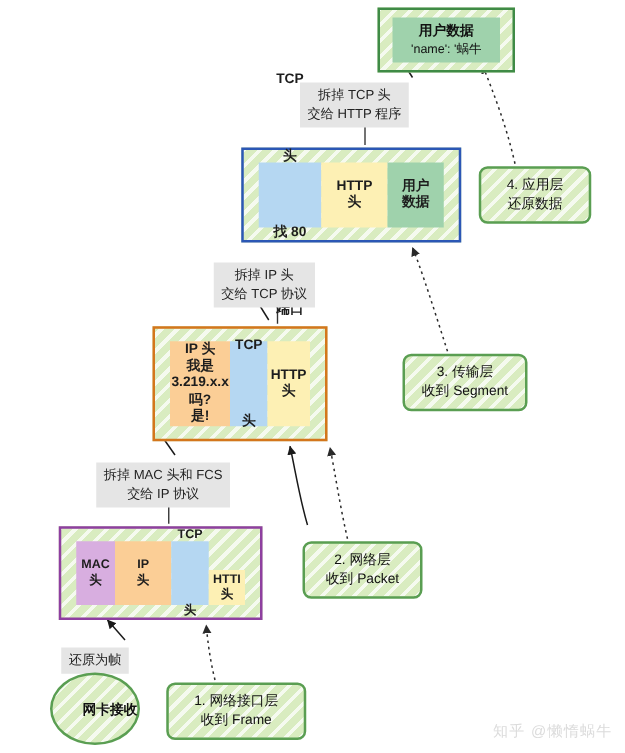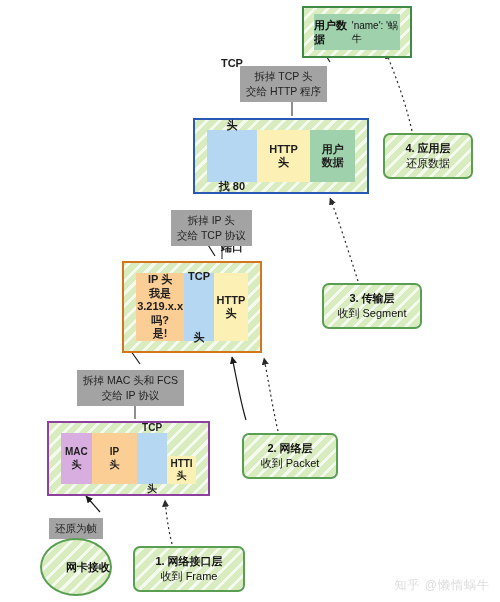--- a/index.html
+++ b/index.html
@@ -41,21 +41,21 @@
   .seg-purple{background:#d8aee0;}
 
   
   #userdata-box{
     left:302px;top:6px;width:110px;height:52px;
     border:2px solid #3f8b46;
     display:flex;flex-direction:column;align-items:center;justify-content:center;
   }
   #userdata-inner{
     background:#9fd2ac;width:86px;height:36px;
-    display:flex;flex-direction:row;align-items:center;justify-content:center;
+    display:flex;flex-direction:column;align-items:center;justify-content:center;
     line-height:1.3;
   }
   #userdata-title{font-weight:bold;font-size:11px;color:#111;}
   #userdata-sub{font-size:10px;color:#111;}
 
   
   #tcp-box{left:193px;top:118px;width:176px;height:76px;border:2px solid #2b57b5;}
   #tcp-box .seg{font-size:11px;}
   #tcp-seg-tcp{width:58px;}
   #tcp-seg-http{width:62px;}
@@ -71,35 +71,35 @@
   
   #frame-box{left:47px;top:421px;width:163px;height:75px;border:2px solid #8e3fa0;}
   #frame-box .seg{font-size:10px;}
   #frame-seg-mac{width:34px;}
   #frame-seg-ip{width:50px;}
   #frame-seg-tcp{width:33px;}
   #frame-seg-http{width:32px;margin-top:23px;}
 
   
   .annot{
-    background:#a3a3a3;color:#222;font-size:10.5px;line-height:1.45;
+    background:#e5e5e5;color:#222;font-size:10.5px;line-height:1.45;
     text-align:center;padding:3px 6px;white-space:nowrap;
   }
   #annot-tcp{left:240px;top:66px;}
   #annot-ip{left:171px;top:210px;}
   #annot-mac{left:77px;top:370px;}
   #annot-frame{left:49px;top:518px;}
 
   
   .callout{
     border:2px solid #5a9e52;border-radius:7px;
     display:flex;flex-direction:column;align-items:center;justify-content:center;
     color:#111;line-height:1.4;text-align:center;
   }
-  .callout .l1{font-weight:bold;font-size:11px;}
+  .callout .l1{font-weight:normal;font-size:11px;}
   .callout .l2{font-size:11px;}
   #callout-app{left:383px;top:133px;width:90px;height:46px;}
   #callout-transport{left:322px;top:283px;width:100px;height:46px;}
   #callout-network{left:242px;top:433px;width:96px;height:46px;}
   #callout-link{left:133px;top:546px;width:112px;height:46px;}
 
   
   #nic-circle{
     left:40px;top:538px;width:72px;height:58px;border-radius:50%;
     border:2px solid #5a9e52;

